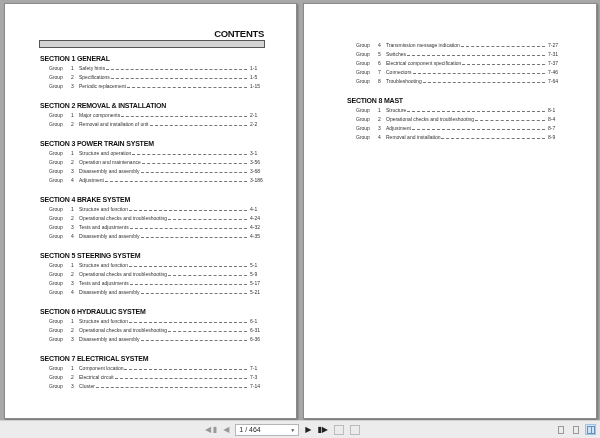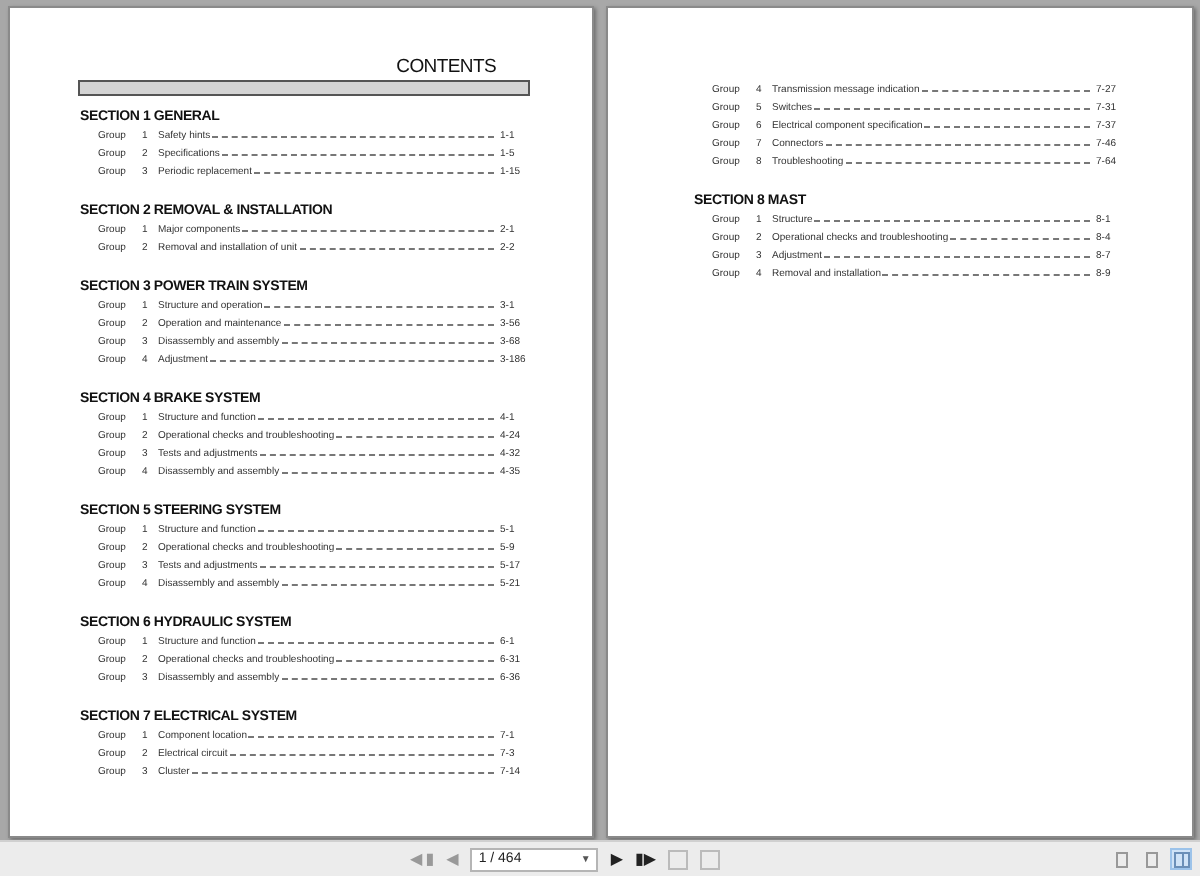--- a/index.html
+++ b/index.html
@@ -2,21 +2,21 @@
 <html><head>
 <meta charset="utf-8">
 <style>
   * { box-sizing: border-box; margin: 0; padding: 0; }
   html, body { width: 600px; height: 438px; overflow: hidden; }
   body { background: #e9e9e9; font-family: "Liberation Sans", sans-serif; position: relative; }
   .viewer { position: absolute; left: 0; top: 0; width: 600px; height: 420px; background: #a8a8a8; }
   .page { position: absolute; top: 3px; height: 416px; background: #fff; border: 1px solid #8a8a8a; box-shadow: 1px 1px 2px rgba(0,0,0,0.35); }
   .page.left { left: 4px; width: 293px; }
   .page.right { left: 303px; width: 294px; }
-  .contents-title { position: absolute; right: 48px; top: 24px; font-weight: normal; font-size: 9.5px; letter-spacing: -0.3px; color: #111; }
+  .contents-title { position: absolute; right: 32px; top: 24px; font-weight: bold; font-size: 9.5px; letter-spacing: -0.3px; color: #111; }
   .contents-bar { position: absolute; left: 34px; right: 31px; top: 36px; height: 8px; background: #d4d4d4; border: 1px solid #555; }
   .toc { position: absolute; left: 35px; right: 30px; }
   .section { margin-bottom: 10px; }
   .section-title { font-weight: bold; font-size: 7px; color: #111; letter-spacing: -0.2px; height: 10px; line-height: 10px; }
   .row { display: flex; align-items: baseline; font-size: 5px; color: #333; height: 9px; line-height: 9px; padding-left: 9px; white-space: nowrap; }
   .row .grp { width: 22px; }
   .row .num { width: 8px; }
   .row .lbl { flex: 0 0 auto; }
   .row .dots { flex: 1 1 auto; border-bottom: 0.5px dashed #777; margin: 0 3px 2px 1px; height: 1px; }
   .row .pg { width: 16px; text-align: left; }

